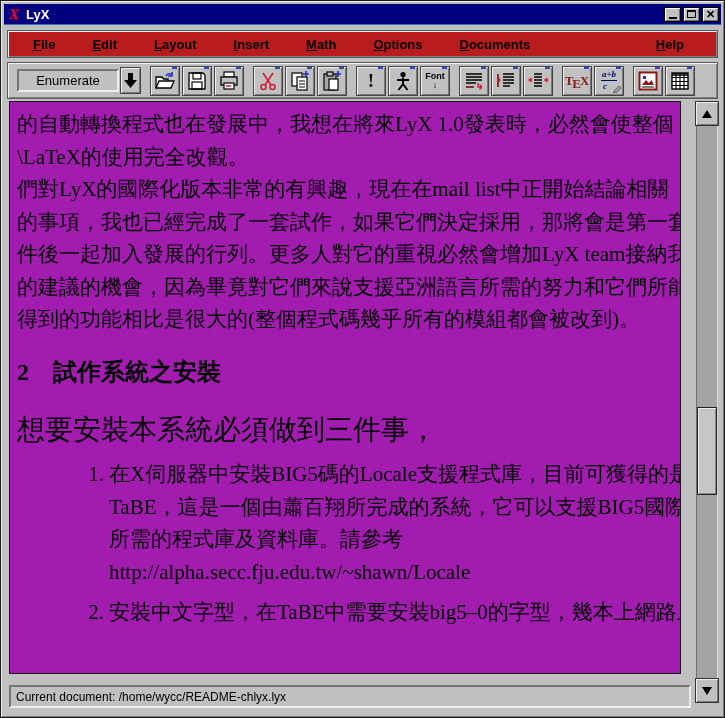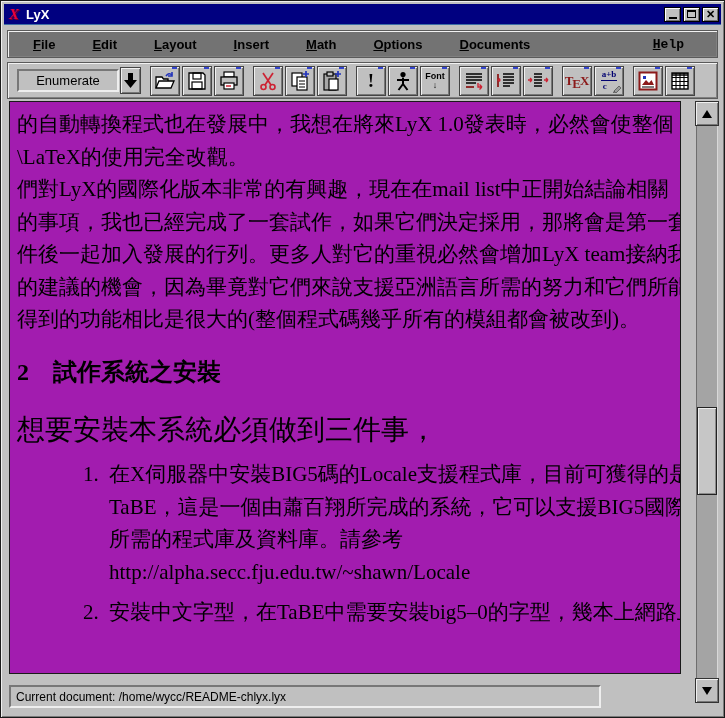--- a/index.html
+++ b/index.html
@@ -30,29 +30,29 @@
     border:1px solid #000;
     box-shadow:inset 1px 1px 0 #fff, inset -1px -1px 0 #6e6e6e;
     display:flex;align-items:center;justify-content:center;cursor:pointer;
   }
   .glyph-min{width:8px;height:2px;background:#000;margin-top:8px;}
   .glyph-max{width:9px;height:8px;border:1px solid #000;border-top:2px solid #000;}
   .glyph-close{font-size:11px;font-weight:bold;color:#000;line-height:1;}
   
   .menubar{
     position:absolute;left:6px;top:29px;right:6px;height:28px;
-    background:#737373;
+    background:#b91c1c;
     border:1px solid #5a5a5a;
     box-shadow:inset 1px 1px 0 #f2f2f2, inset -1px -1px 0 #808080;
     display:flex;align-items:center;
     font-weight:bold;font-size:13px;color:#000;
   }
   .menu-item{padding:3px 5px;margin-left:27px;cursor:pointer;white-space:nowrap;}
   .menu-item:first-child{margin-left:20px;}
-  .menu-item.help{margin-left:auto;margin-right:28px;font-family:Liberation Mono, monospace;}
+  .menu-item.help{margin-left:auto;margin-right:28px;}
   .menu-item u{text-decoration:underline;}
   
   .toolbar{
     position:absolute;left:6px;top:61px;right:6px;height:37px;
     background:#c0c0c0;
     border:1px solid #5a5a5a;
     box-shadow:inset 1px 1px 0 #f2f2f2, inset -1px -1px 0 #808080;
     display:flex;align-items:center;padding-left:9px;
   }
   .layout-field{
@@ -74,42 +74,42 @@
     display:flex;align-items:center;justify-content:center;
     margin-left:2px;cursor:pointer;position:relative;
   }
   .tbtn::after{content:"";position:absolute;top:0px;right:2px;width:5px;height:2px;background:#3344cc;}
   .grp{margin-left:9px;}
   .tbtn svg{display:block;}
   .font-label{font-size:9px;font-weight:bold;color:#000;line-height:1;text-align:center;}
   .font-arrow{font-size:9px;line-height:1;}
   .tex-label{font-family:"Liberation Serif",serif;font-weight:bold;font-size:13px;color:#8b1a1a;line-height:1;}
   .tex-label .texE{display:inline-block;transform:translateY(3px);margin:0 -1px;}
-  .math-frac{font-family:"Liberation Serif",serif;font-size:9px;font-weight:bold;color:#000070;line-height:1;text-align:center;position:relative;}
+  .math-frac{font-family:"Liberation Serif",serif;font-size:9px;font-weight:bold;color:#000070;line-height:1;text-align:center;position:relative;font-style:italic;}
   .math-frac .top{display:block;border-bottom:1px solid #000070;padding:0 1px 1px;}
   .math-frac .bot{display:block;padding-top:1px;text-align:left;padding-left:2px;}
   .math-pencil{position:absolute;right:-5px;bottom:-2px;}
   .emph-label{font-family:"Liberation Serif",serif;font-weight:bold;font-size:19px;color:#000;line-height:1;}
   
   .doc{
     position:absolute;left:8px;top:100px;width:672px;height:573px;
     background:#a21caf;border:1px solid #1a1a1a;overflow:hidden;
     font-family:"Liberation Serif","DejaVu Serif",serif;color:#000;
     cursor:text;
   }
   .doc-inner{padding:6px 0 0 7px;}
   .doc-line{font-size:21px;line-height:32.5px;white-space:nowrap;}
   .doc-line.indent{padding-left:42px;}
   .doc-heading{margin-top:18px;font-size:24px;font-weight:bold;line-height:36px;white-space:nowrap;}
   .doc-heading .num{margin-right:24px;}
   .doc-para{margin-top:24px;font-size:28px;line-height:32.5px;white-space:nowrap;}
   .list-item1{margin-top:12px;}
   .list-item2{margin-top:8px;}
   .list-line{font-size:21px;line-height:32.5px;white-space:nowrap;padding-left:92px;}
-  .list-line.first{padding-left:66px;}
+  .list-line.first{padding-left:66px;text-align:center;}
   .list-marker{display:inline-block;width:26px;}
   
   .scrollbar{position:absolute;left:694px;top:100px;width:24px;height:602px;}
   .sb-btn{
     position:absolute;left:0;width:24px;height:25px;background:#c0c0c0;
     border:1px solid #333;
     box-shadow:inset 1px 1px 0 #f0f0f0, inset -1px -1px 0 #777;
     display:flex;align-items:center;justify-content:center;cursor:pointer;
   }
   .sb-up{top:0;}
@@ -119,21 +119,21 @@
     background:#a4a4a4;border-left:1px solid #6e6e6e;border-right:1px solid #d8d8d8;
   }
   .sb-thumb{
     position:absolute;left:0px;right:0px;top:281px;height:88px;
     background:#c6c6c6;border:1px solid #222;
     box-shadow:inset 1px 1px 0 #ececec, inset -1px -1px 0 #8a8a8a;
     cursor:grab;
   }
   
   .statusbar{
-    position:absolute;left:8px;top:684px;width:592px;height:23px;
+    position:absolute;left:8px;top:684px;width:682px;height:23px;
     background:#c0c0c0;
     border:2px solid;border-color:#777 #eee #eee #777;
     display:flex;align-items:center;padding-left:5px;
     font-size:12px;color:#000;white-space:nowrap;
   }
 </style>
 </head>
 <body>
 
 <div class="window">

